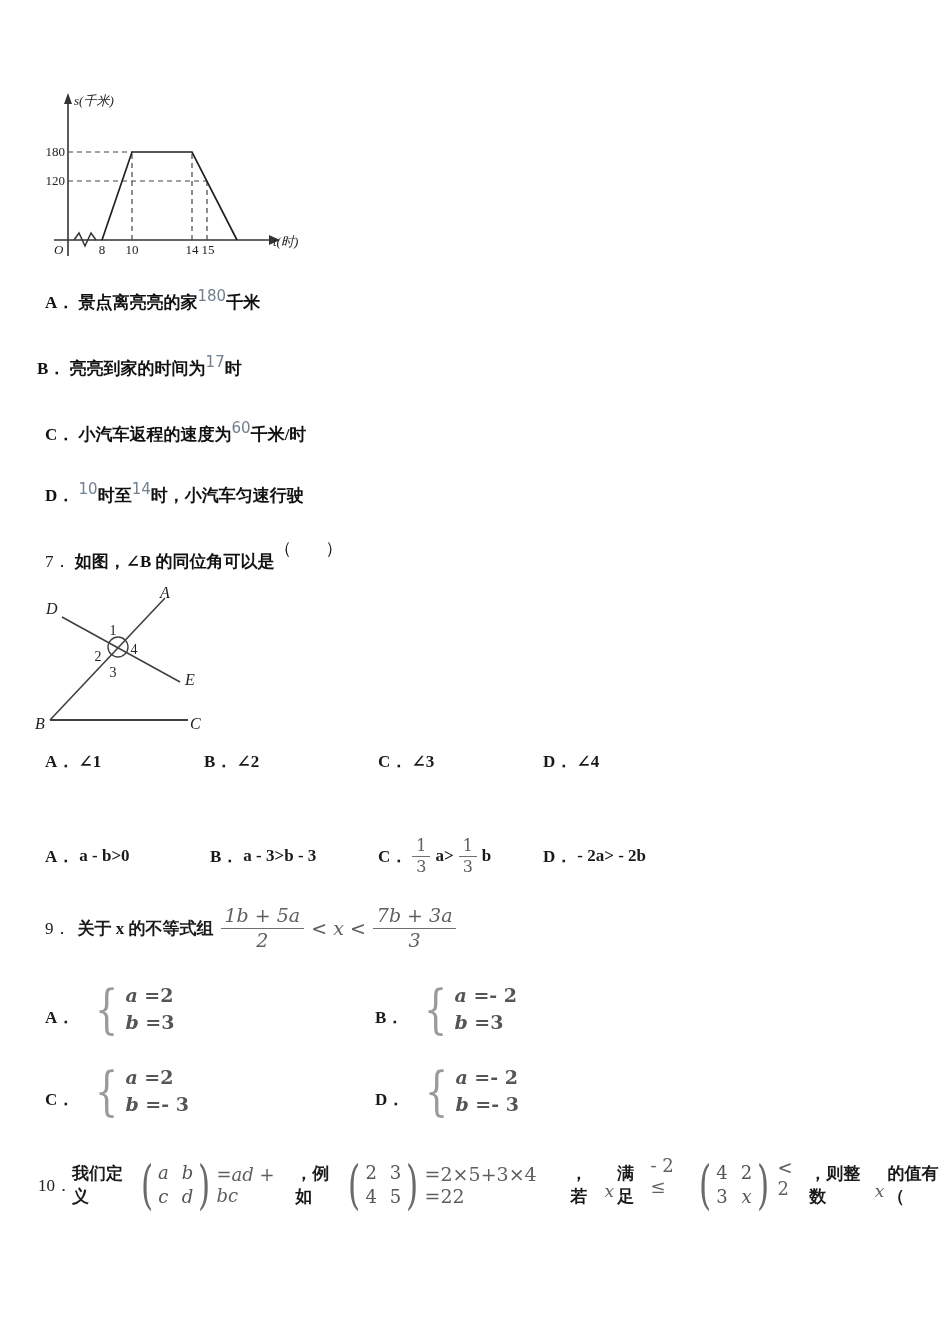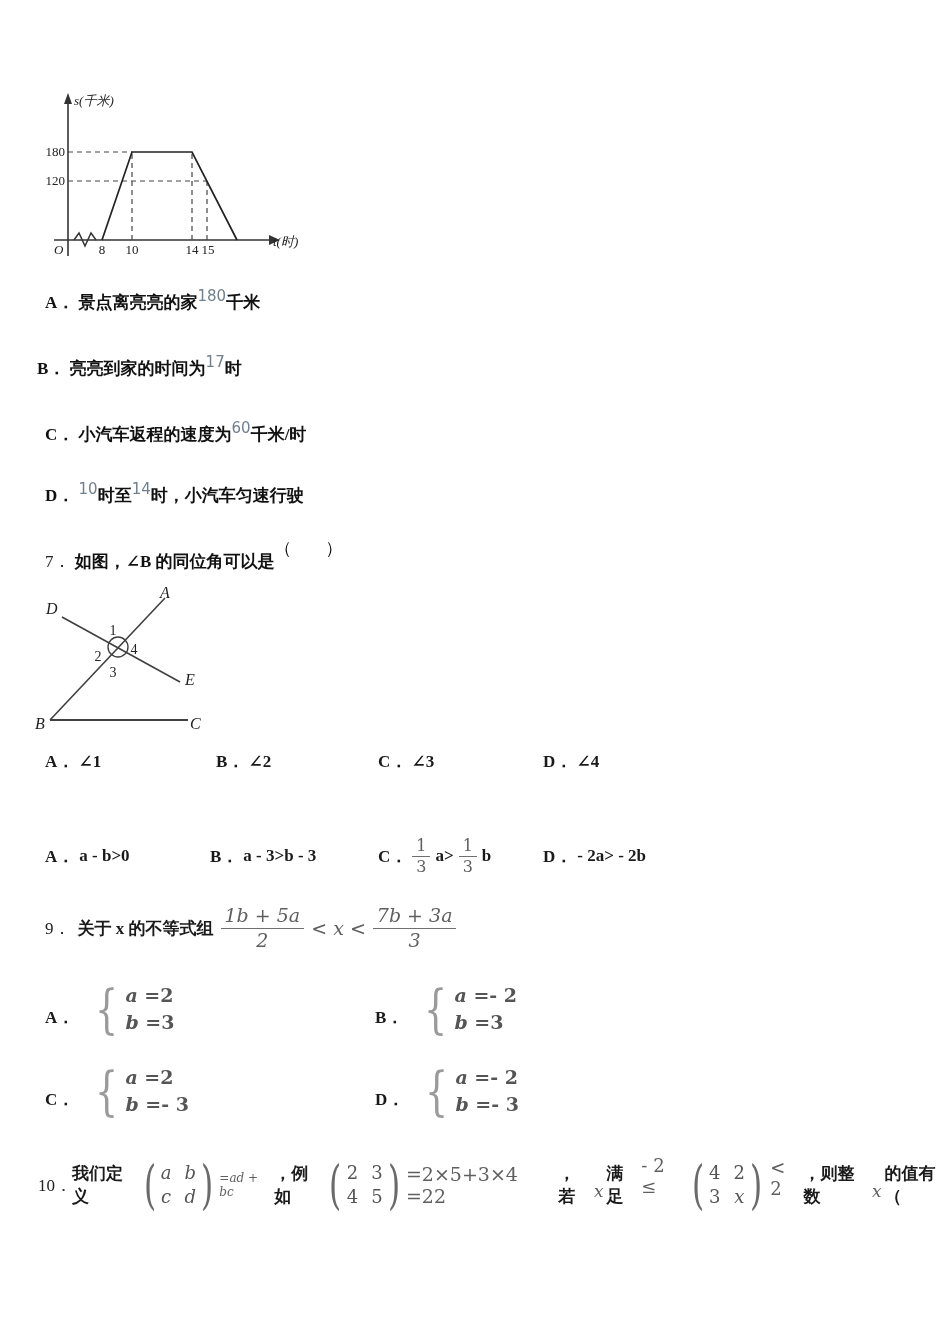--- a/index.html
+++ b/index.html
@@ -112,21 +112,21 @@
     <text x="157" y="101" class="figlbl">E</text>
     <text x="7" y="145" class="figlbl">B</text>
     <text x="162" y="145" class="figlbl">C</text>
     <text x="85" y="51" text-anchor="middle" class="anglbl">1</text>
     <text x="70" y="77" text-anchor="middle" class="anglbl">2</text>
     <text x="85" y="93" text-anchor="middle" class="anglbl">3</text>
     <text x="106" y="70" text-anchor="middle" class="anglbl">4</text>
   </svg>
 
   <div class="q7opt" style="left:45px;"><span>A．</span> <span>∠1</span></div>
-  <div class="q7opt" style="left:216px;"><span>B．</span> <span>∠2</span></div>
+  <div class="q7opt" style="left:204px;"><span>B．</span> <span>∠2</span></div>
   <div class="q7opt" style="left:378px;"><span>C．</span> <span>∠3</span></div>
   <div class="q7opt" style="left:543px;"><span>D．</span> <span>∠4</span></div>
 
 
   <div class="q8opt" style="left:45px;">
     <span>A．</span>
     <span>a - b&gt;0</span>
   </div>
   <div class="q8opt" style="left:210px;">
     <span>B．</span>
@@ -203,21 +203,21 @@
     <span class="mtx">
       <span class="mparen">(</span>
       <span class="mgrid it">
         <span>a</span>
           <span>b</span>
         <span>c</span>
           <span>d</span>
       </span>
       <span class="mparen">)</span>
     </span>
-    <span class="gray it" style="font-size:12px;">=ad + bc</span>
+    <span class="gray it" style="font-size:18px;">=ad + bc</span>
     <span>，例如</span>
     <span class="mtx">
       <span class="mparen">(</span>
       <span class="mgrid">
         <span>2</span>
           <span>3</span>
         <span>4</span>
           <span>5</span>
       </span>
       <span class="mparen">)</span>

